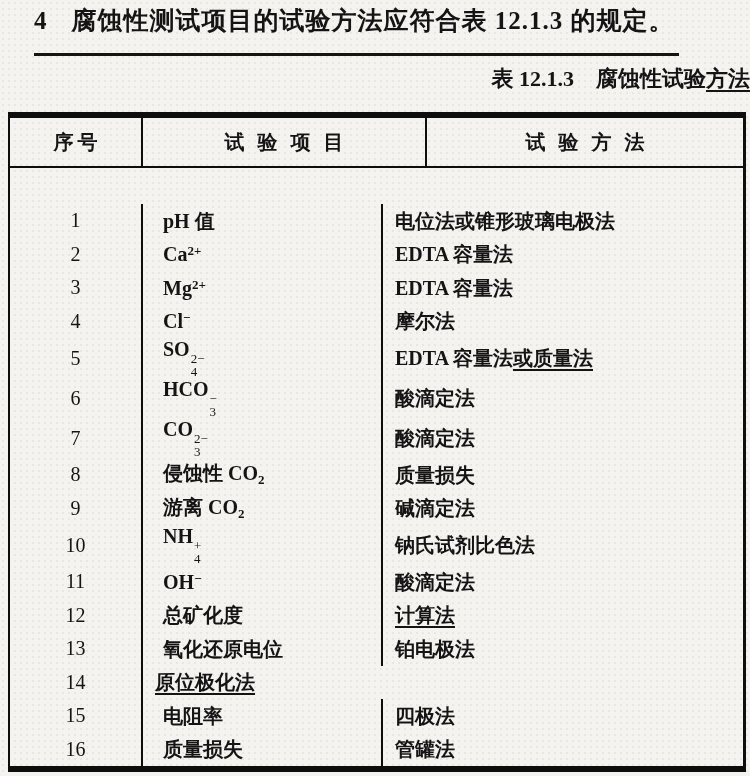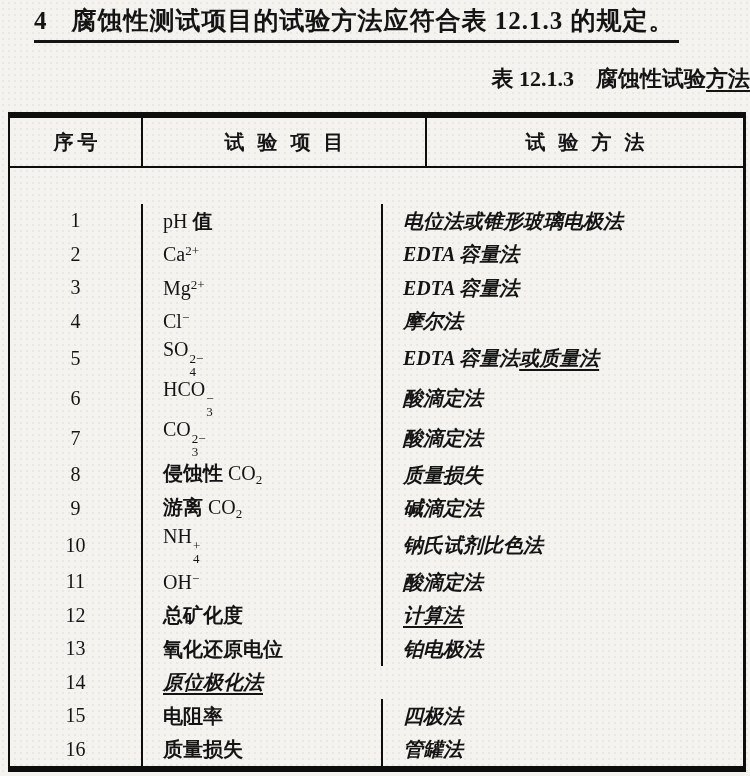--- a/index.html
+++ b/index.html
@@ -17,21 +17,21 @@
 
   
   .heading {
     position: absolute;
     top: 4px;
     left: 34px;
     font-size: 25px;
     font-weight: bold;
     letter-spacing: 1px;
     border-bottom: 3px solid #141414;
-    padding-bottom: 3px;
+    padding-bottom: 16px;
     padding-right: 4px;
     white-space: pre;
   }
   .heading .num {
     display: inline-block;
     margin-right: 24px;
   }
 
   
   .table-title {
@@ -96,25 +96,25 @@
     width: 133px;
     border-right: 2px solid #0d0d0d;
     justify-content: center;
     font-size: 20px;
   }
   .td-item {
     width: 240px;
     border-right: 2px solid #0d0d0d;
     padding-left: 20px;
   }
-  .td-method { flex: 1; padding-left: 20px; font-style: italic; }
+  .td-method { flex: 1; padding-left: 12px; }
 
   .cw { display: inline-block; line-height: 1.1; }
   .cjk { font-weight: bold; font-size: 20px; }
-  .formula { font-size: 20px; font-weight: normal; }
+  .formula { font-size: 20px; font-weight: bold; }
   sup.formula, sub.formula { font-size: 13px; }
   .stack {
     display: inline-flex;
     flex-direction: column;
     align-items: flex-start;
     font-size: 13px;
     line-height: 1;
     vertical-align: -7px;
     margin-left: 1px;
     font-weight: normal;

